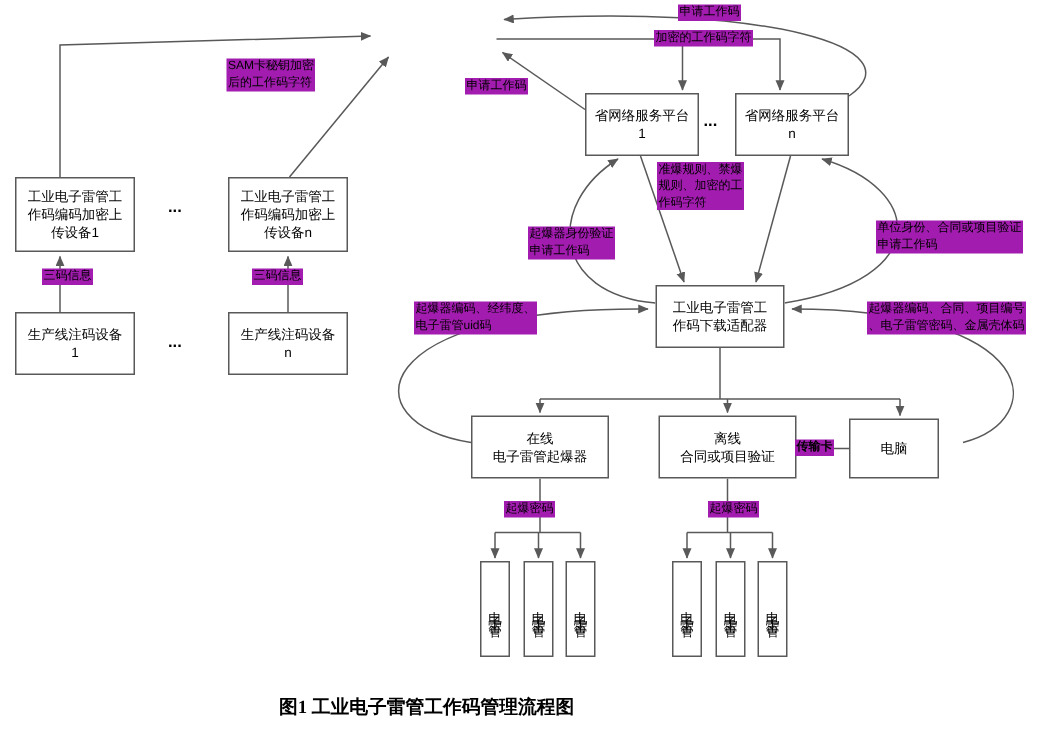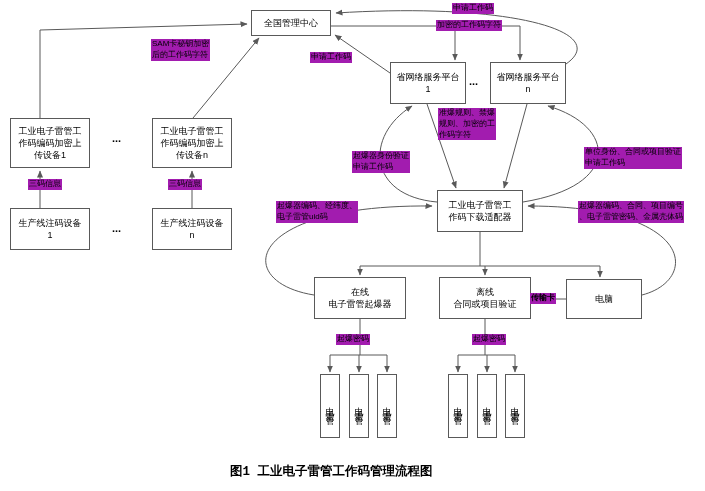--- a/index.html
+++ b/index.html
@@ -18,22 +18,21 @@
     writing-mode:vertical-rl;text-orientation:upright;
     letter-spacing:3px;font-size:9px;
   }
   .lbl{
     position:absolute;font-size:8px;line-height:1.35;white-space:pre-line;
     background:#a21caf;padding:0 1px;z-index:3;
   }
   .dots{position:absolute;font-size:11px;font-weight:bold;z-index:3;}
   .caption{
     position:absolute;font-weight:bold;font-size:12.5px;z-index:3;
-    font-family:Liberation Mono, monospace;
-    margin-left:44px;
+    font-family:Liberation Serif, serif;
   }
 </style>
 </head>
 <body>
 
 <div class="canvas">
 
   <svg class="arrows" width="705" height="491" viewBox="0 0 705 491">
     <defs>
       <marker id="ah" markerWidth="9" markerHeight="8" refX="6.5" refY="3" orient="auto">
@@ -67,42 +66,41 @@
       <path d="M458,355 L458,372" marker-end="url(#ah)"></path>
       <path d="M487,355 L487,372" marker-end="url(#ah)"></path>
       <path d="M515,355 L515,372" marker-end="url(#ah)"></path>
       <path d="M40,208 L40,171" marker-end="url(#ah)"></path>
       <path d="M192,208 L192,171" marker-end="url(#ah)"></path>
       <path d="M314,295 C232,282 244,204 432,206" marker-end="url(#ah)"></path>
       <path d="M642,295 C700,280 695,206 528,206" marker-end="url(#ah)"></path>
     </g>
   </svg>
 
-  <div class="box" style="left:251px;top:10px;width:80px;height:26px;">全国管理中心</div>
   <div class="box" style="left:390px;top:62px;width:76px;height:42px;">省网络服务平台
 1</div>
   <div class="box" style="left:490px;top:62px;width:76px;height:42px;">省网络服务平台
 n</div>
   <div class="box" style="left:10px;top:118px;width:80px;height:50px;">工业电子雷管工
 作码编码加密上
 传设备1</div>
   <div class="box" style="left:152px;top:118px;width:80px;height:50px;">工业电子雷管工
 作码编码加密上
 传设备n</div>
   <div class="box" style="left:10px;top:208px;width:80px;height:42px;">生产线注码设备
 1</div>
   <div class="box" style="left:152px;top:208px;width:80px;height:42px;">生产线注码设备
 n</div>
   <div class="box" style="left:437px;top:190px;width:86px;height:42px;">工业电子雷管工
 作码下载适配器</div>
   <div class="box" style="left:314px;top:277px;width:92px;height:42px;">在线
 电子雷管起爆器</div>
   <div class="box" style="left:439px;top:277px;width:92px;height:42px;">离线
 合同或项目验证</div>
-  <div class="box" style="left:566px;top:279px;width:76px;height:40px;">电脑</div>
+  <div class="box" style="left:566px;top:279px;width:60px;height:40px;">电脑</div>
 
   <div class="box det" style="left:320px;top:374px;width:20px;height:64px;">电子雷管</div>
   <div class="box det" style="left:349px;top:374px;width:20px;height:64px;">电子雷管</div>
   <div class="box det" style="left:377px;top:374px;width:20px;height:64px;">电子雷管</div>
   <div class="box det" style="left:448px;top:374px;width:20px;height:64px;">电子雷管</div>
   <div class="box det" style="left:477px;top:374px;width:20px;height:64px;">电子雷管</div>
   <div class="box det" style="left:505px;top:374px;width:20px;height:64px;">电子雷管</div>
 
   <div class="lbl" style="left:452px;top:3px;">申请工作码</div>
   <div class="lbl" style="left:436px;top:20px;">加密的工作码字符</div>

